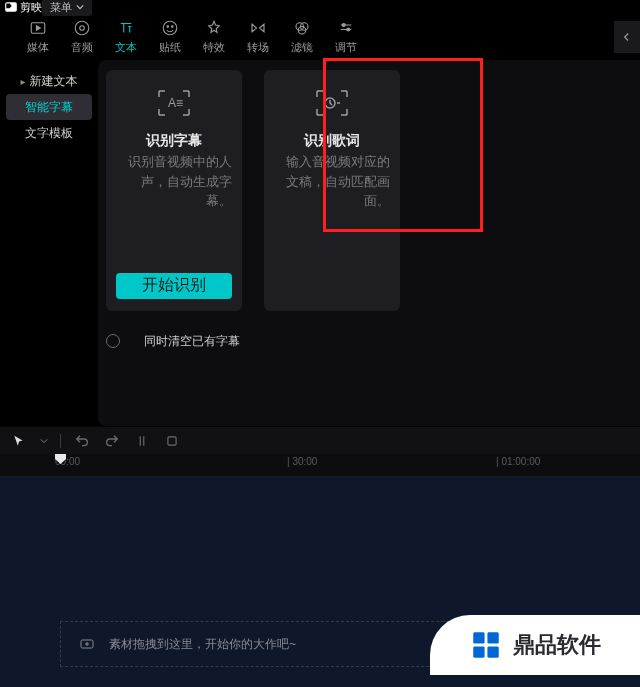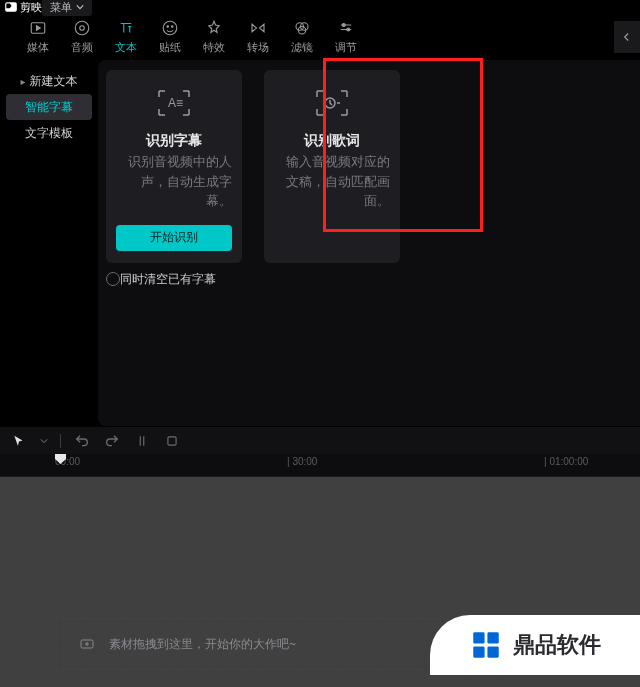--- a/index.html
+++ b/index.html
@@ -128,37 +128,38 @@
   margin-bottom: 14px;
   min-height: 32px;
 }
 .card-btn {
   width: 100%;
   height: 26px;
   background: #00c8c8;
   color: #092020;
   border: none;
   border-radius: 4px;
-  font-size: 12px;
+  font-size: 16px;
   cursor: pointer;
+  margin-top: 48px;
 }
 .highlight-box {
   position: absolute;
   border: 3px solid #ff1f1f;
   top: -2px;
   left: 225px;
   width: 160px;
   height: 174px;
   pointer-events: none;
 }
 .checkbox-row {
-  margin-top: 8px;
-  display: flex;
-  align-items: center;
-  gap: 0;
+  margin-top: 22px;
+  display: flex;
+  align-items: center;
+  gap: 24px;
   font-size: 12px;
   color: #cfcfd2;
 }
 .checkbox {
   width: 14px; height: 14px;
   border-radius: 50%;
   border: 1.5px solid #6a6a70;
 }
 
 
@@ -193,21 +194,21 @@
   top: 0;
   width: 11px;
   height: 10px;
   background: #e8e8e8;
   clip-path: polygon(0 0, 100% 0, 100% 50%, 50% 100%, 0 50%);
 }
 
 
 .timeline {
   height: 211px;
-  background: #404040;
+  background: #0f172a;
   position: relative;
   border-top: 1px solid #1a1a1e;
 }
 .track {
   position: absolute;
   left: 60px;
   right: 0;
   top: 144px;
   height: 46px;
   border: 1px dashed #3a3a40;
@@ -402,21 +403,21 @@
   <div class="tbtn">
       <svg width="14" height="14" viewBox="0 0 24 24" fill="none" stroke="currentColor" stroke-width="2">
         <rect x="5" y="5" width="14" height="14" rx="2"></rect>
       </svg>
     </div>
 </div>
 
 <div class="ruler">
   <span class="ruler-mark" style="left:55px">00:00</span>
   <span class="ruler-mark" style="left:287px">| 30:00</span>
-  <span class="ruler-mark" style="left:544px">| 01:00:00</span>
+  <span class="ruler-mark" style="left:496px">| 01:00:00</span>
   <div class="playhead"></div>
 </div>
 
 <div class="timeline">
   <div class="track">
     <span class="track-icon">
       <svg width="16" height="16" viewBox="0 0 24 24" fill="none" stroke="#8a8a90" stroke-width="1.5">
           <rect x="3" y="6" width="18" height="12" rx="2"></rect>
           <path d="M12 9v6M9 12h6"></path>
         </svg>

